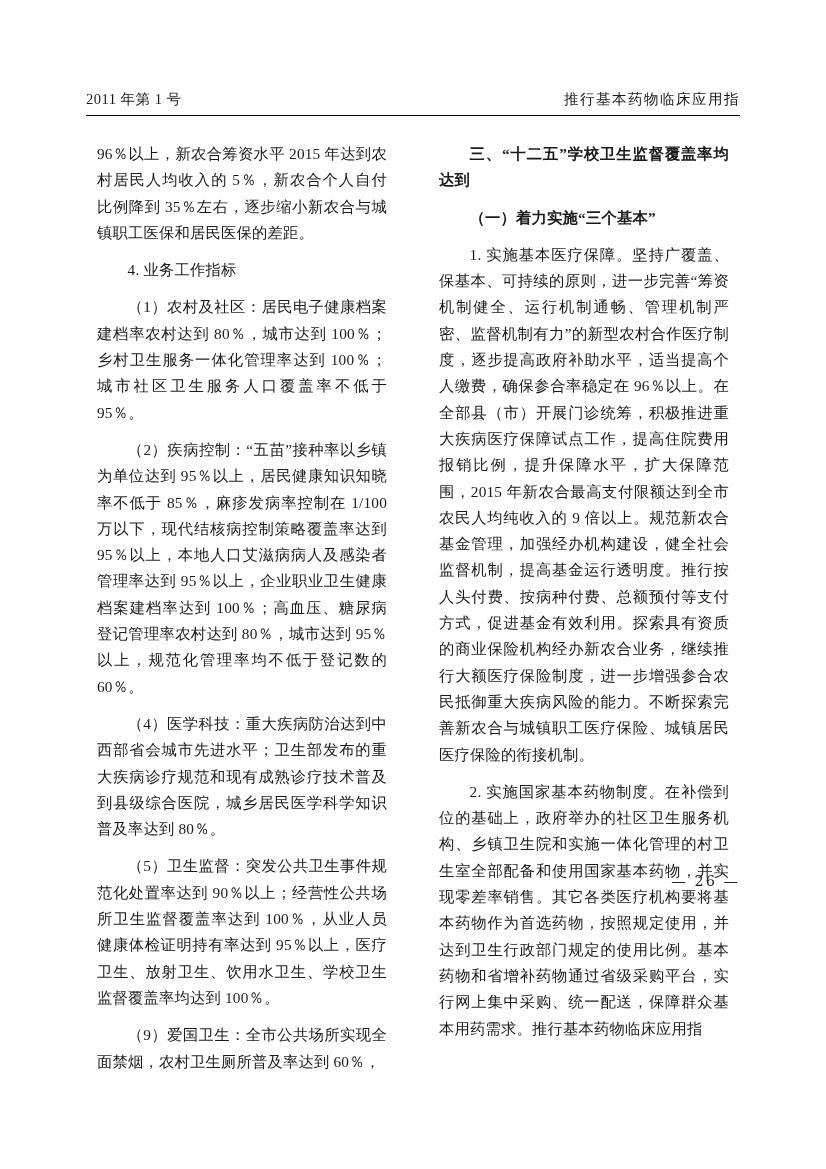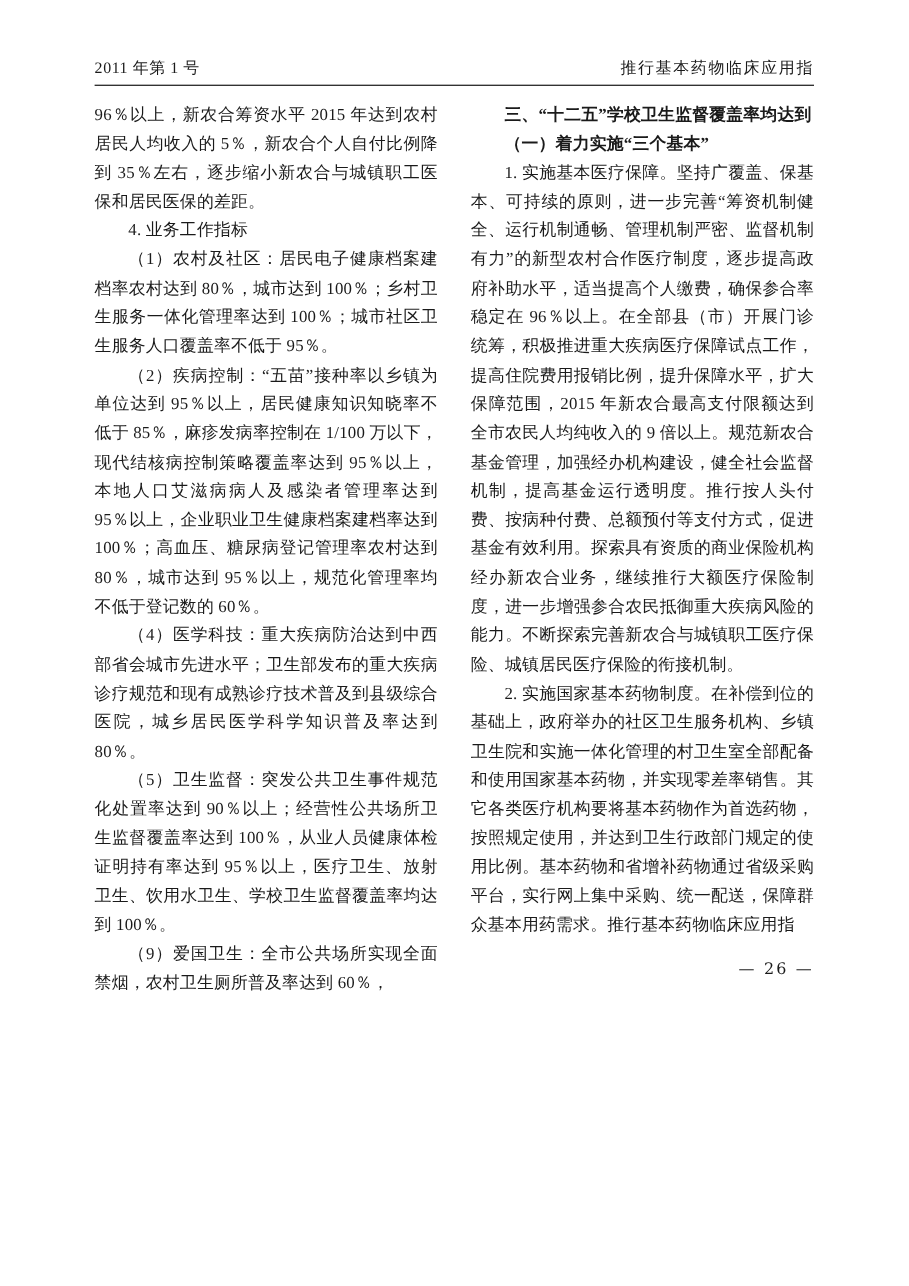--- a/index.html
+++ b/index.html
@@ -11,21 +11,21 @@
     width: 826px;
     height: 1169px;
     font-family: "Liberation Serif", "DejaVu Serif", serif;
     color: #1a1a1a;
   }
   .page {
     position: relative;
     width: 826px;
     height: 947px;
     box-sizing: border-box;
-    padding: 52px 86px 60px 86px;
+    padding: 90px 86px 60px 86px;
   }
   .header {
     display: flex;
     justify-content: space-between;
     align-items: flex-end;
     font-size: 14.5px;
     letter-spacing: 0.5px;
     padding-bottom: 6px;
   }
   .header .left {
@@ -45,21 +45,21 @@
     height: 930px;
   }
   .col {
     width: 312px;
     font-size: 15.3px;
     line-height: 1.72;
     text-align: justify;
     text-justify: inter-ideograph;
   }
   .col p {
-    margin: 0;
+    margin: 11px;
     text-indent: 2em;
     letter-spacing: 0.2px;
   }
   .col p.noindent {
     text-indent: 0;
   }
   .col p.heading {
     font-weight: bold;
     text-indent: 2em;
   }

